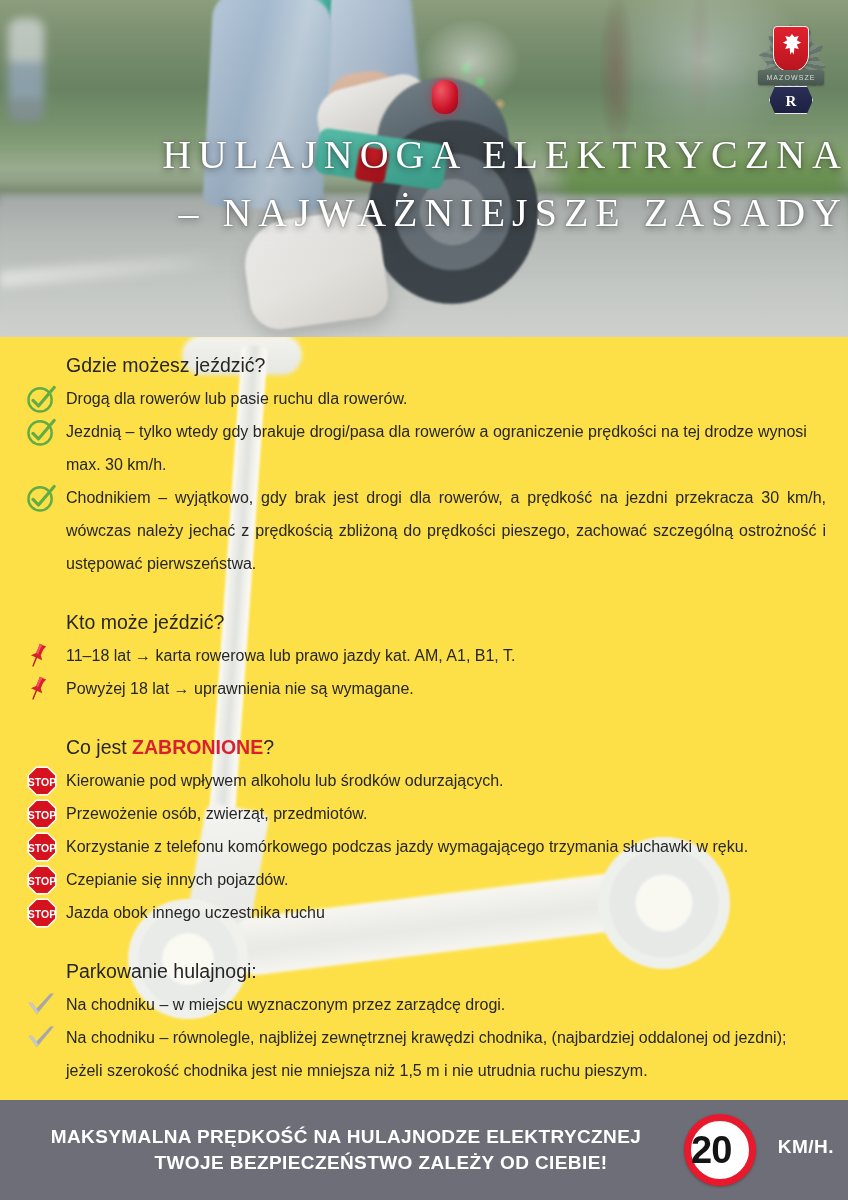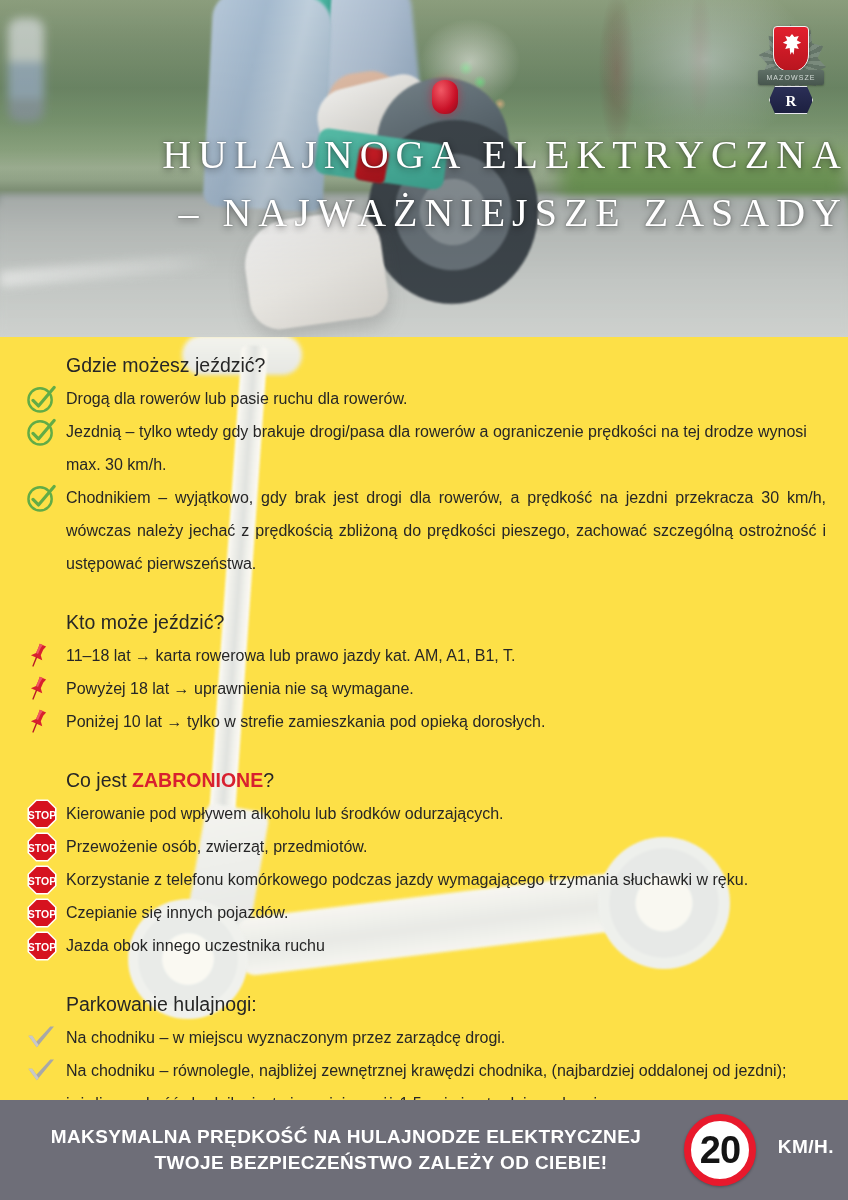--- a/index.html
+++ b/index.html
@@ -405,21 +405,20 @@
   }
   .speed-sign {
     position: absolute;
     right: 92px; top: 14px;
     width: 72px; height: 72px;
     border-radius: 50%;
     background: #ffffff;
     border: 7px solid #e8192c;
     display: flex;
     align-items: center;
-    justify-content: center;
     box-shadow: 0 1px 3px rgba(0,0,0,.3);
   }
   .speed-sign span {
     font-size: 38px;
     font-weight: bold;
     color: #141414;
     line-height: 1;
     letter-spacing: -1px;
     font-family: "Liberation Sans", sans-serif;
   }
@@ -546,32 +545,20 @@
               <g transform="rotate(24 12 13)">
                 <path d="M9 2 H16 L14.6 6 V12 L18 16 H5.6 L9.4 12 V6 Z" fill="#d8202f"></path>
                 <path d="M9 2 H12.4 L11.6 6 V12 L9.4 12 V6 Z" fill="#ef5762"></path>
                 <path d="M11.6 16 L11.9 25" stroke="#b81826" stroke-width="1.4" stroke-linecap="round"></path>
               </g>
             </svg>
           </div>
           <div class="txt">Powyżej 18 lat → uprawnienia nie są wymagane.</div>
         </div>
 
-        <div class="row">
-          <div class="ico">
-            <svg class="ico-pin" viewBox="0 0 24 28">
-              <g transform="rotate(24 12 13)">
-                <path d="M9 2 H16 L14.6 6 V12 L18 16 H5.6 L9.4 12 V6 Z" fill="#d8202f"></path>
-                <path d="M9 2 H12.4 L11.6 6 V12 L9.4 12 V6 Z" fill="#ef5762"></path>
-                <path d="M11.6 16 L11.9 25" stroke="#b81826" stroke-width="1.4" stroke-linecap="round"></path>
-              </g>
-            </svg>
-          </div>
-          <div class="txt">Poniżej 10 lat → tylko w strefie zamieszkania pod opieką dorosłych.</div>
-        </div>
       </div>
 
       <div class="gap-md"></div>
 
       <div class="section">
         <div class="sec-head"><span>Co jest </span><span class="hl">ZABRONIONE</span><span>?</span></div>
 
         <div class="row">
           <div class="ico">
             <svg class="ico-stop" viewBox="0 0 32 32">

